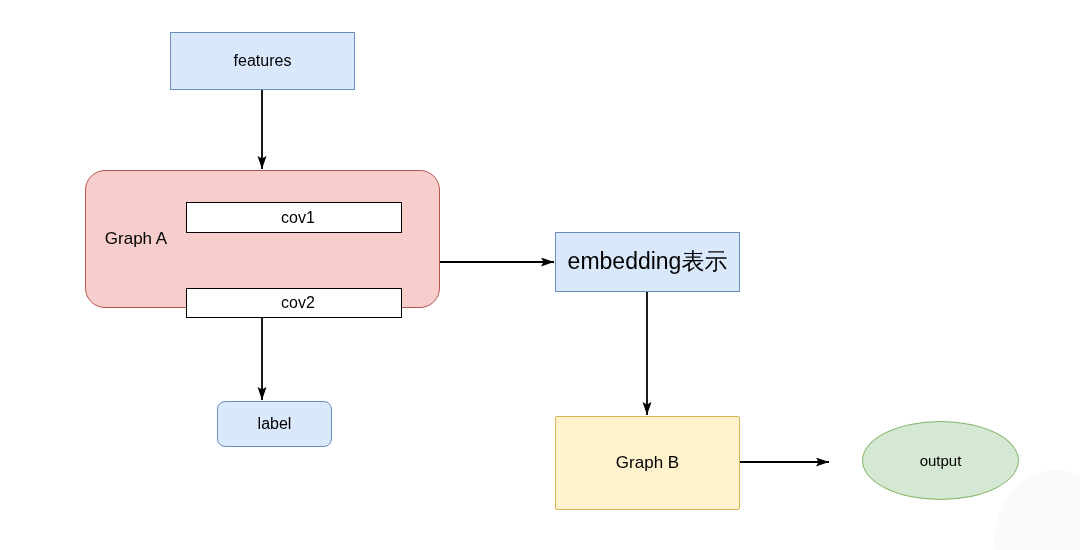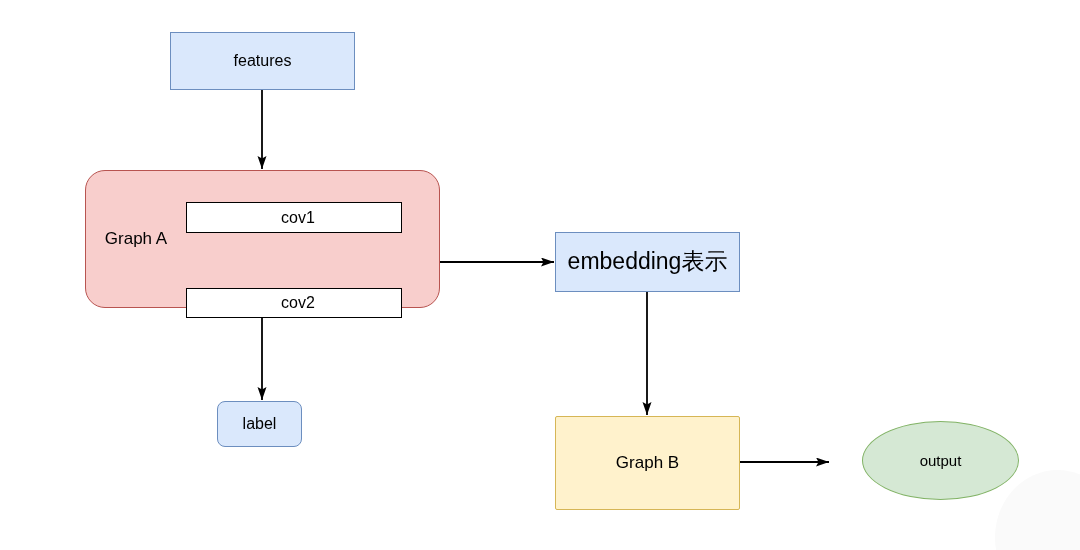--- a/index.html
+++ b/index.html
@@ -43,21 +43,21 @@
   .white  { background: var(--inner-fill);  border: 1.5px solid var(--inner-stroke); padding-left: 8px; }
 
   .features-node  { left: 170px; top: 32px;  width: 185px; height: 58px; }
   .graph-a        { left: 85px;  top: 170px; width: 355px; height: 138px; border-radius: 20px; }
   .graph-a-label  { position: absolute; left: 0; top: 0; width: 100px; height: 100%;
                     display: flex; align-items: center; justify-content: center; font-size: 17px; }
   .cov1-box       { left: 100px; top: 31px; width: 216px; height: 31px; }
   .cov2-box       { left: 100px; top: 77px; width: 216px; height: 30px; margin-top: 40px; }
   .inner { position: absolute; }
   .embedding-node { left: 555px; top: 232px; width: 185px; height: 60px; font-size: 23px; }
-  .label-node     { left: 217px; top: 401px; width: 85px;  height: 46px; border-radius: 8px; }
+  .label-node     { left: 217px; top: 401px; width: 115px;  height: 46px; border-radius: 8px; }
   .graph-b        { left: 555px; top: 416px; width: 185px; height: 94px; border-radius: 2px; font-size: 17px; }
   .output-node    { left: 862px; top: 421px; width: 157px; height: 79px; border-radius: 50%; font-size: 15px; }
 
   .corner-artifact {
     position: absolute;
     right: -40px; bottom: -55px;
     width: 125px; height: 135px;
     background: #fafafa;
     border-radius: 50%;
   }

